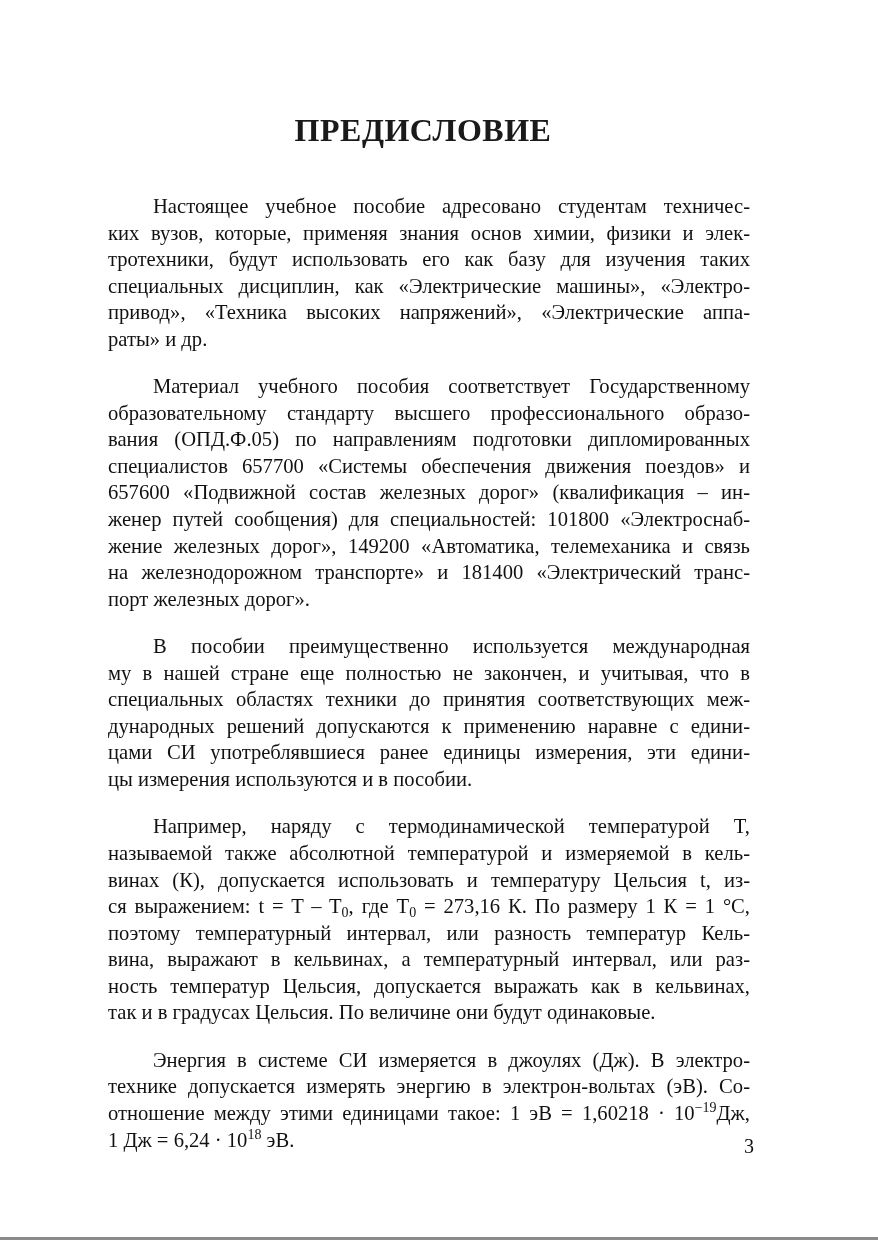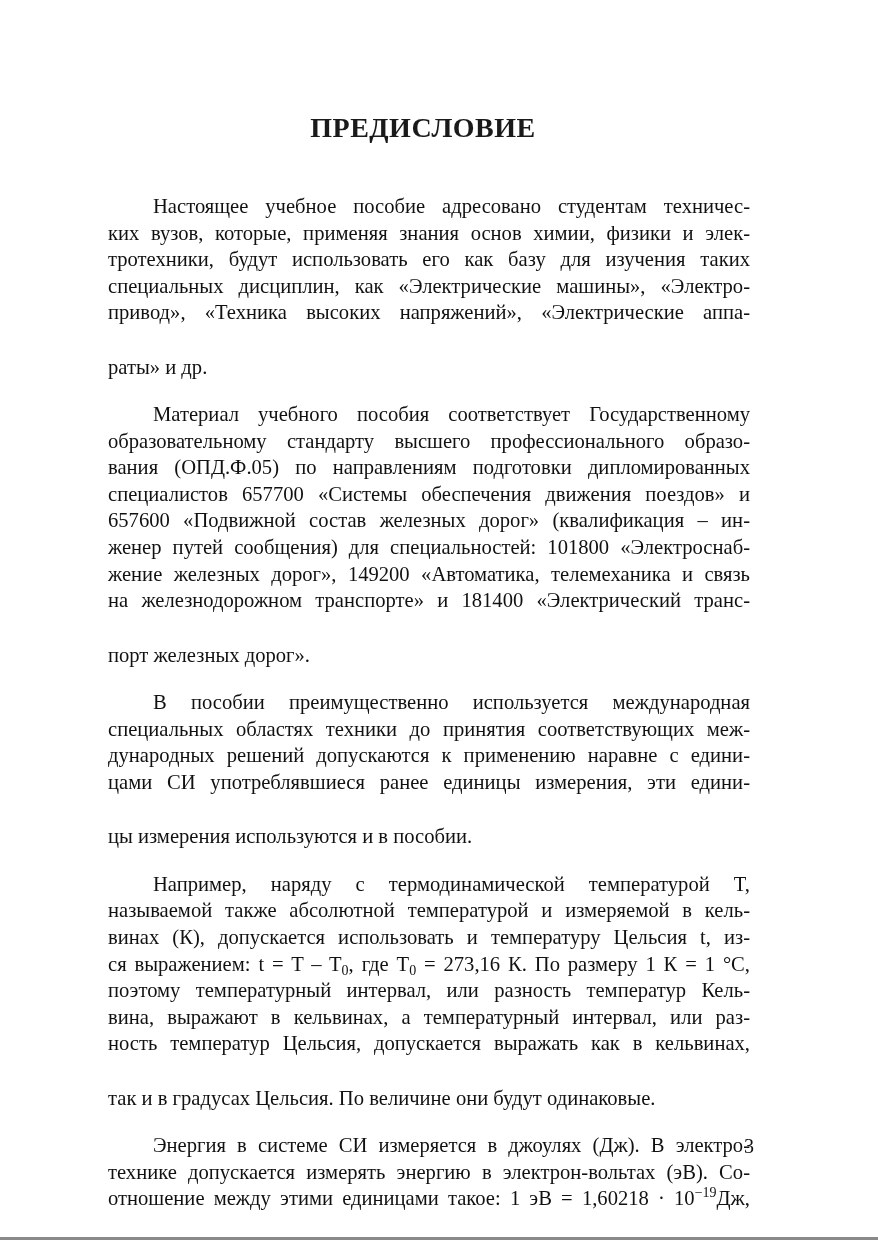--- a/index.html
+++ b/index.html
@@ -21,21 +21,21 @@
     width: 878px;
     height: 1240px;
     background: #ffffff;
   }
   .title {
     position: absolute;
     left: 0;
     width: 846px;
     top: 112px;
     text-align: center;
-    font-size: 28px;
+    font-size: 32px;
     letter-spacing: 0.5px;
     font-weight: bold;
     color: #1a1a1a;
     margin: 0;
   }
   .body-text {
     position: absolute;
     left: 108px;
     top: 172px;
     width: 642px;
@@ -49,21 +49,20 @@
     text-align: justify;
     text-align-last: justify;
     transform-origin: left center;
   }
   .line.indent {
     padding-left: 45px;
     margin-top: 21px;
   }
   .line.last {
     text-align-last: left;
-    margin-top: 28px;
   }
   .it { }
   sub, sup {
     font-size: 0.68em;
     line-height: 0;
   }
   sub { vertical-align: -0.3em; }
   sup { vertical-align: 0.55em; }
   .page-number {
     position: absolute;
@@ -106,20 +105,21 @@
       <span class="line">специалистов 657700 «Системы обеспечения движения поездов» и</span>
       <span class="line">657600 «Подвижной состав железных дорог» (квалификация – ин-</span>
       <span class="line">женер путей сообщения) для специальностей: 101800 «Электроснаб-</span>
       <span class="line">жение железных дорог», 149200 «Автоматика, телемеханика и связь</span>
       <span class="line">на железнодорожном транспорте» и 181400 «Электрический транс-</span>
       <span class="line last">порт железных дорог».</span>
     </div>
 
     <div>
       <span class="line indent"><span>В пособии преимущественно используется </span><span class="it">международная</span></span>
+      <span class="line">му в нашей стране еще полностью не закончен, и учитывая, что в</span>
       <span class="line">специальных областях техники до принятия соответствующих меж-</span>
       <span class="line">дународных решений допускаются к применению наравне с едини-</span>
       <span class="line">цами СИ употреблявшиеся ранее единицы измерения, эти едини-</span>
       <span class="line last">цы измерения используются и в пособии.</span>
     </div>
 
     <div>
       <span class="line indent"><span>Например, наряду с термодинамической температурой </span><span class="it">T</span><span>,</span></span>
       <span class="line">называемой также абсолютной температурой и измеряемой в кель-</span>
       <span class="line"><span>винах (К), допускается использовать и температуру Цельсия </span><span class="it">t</span><span>, из-</span></span>

